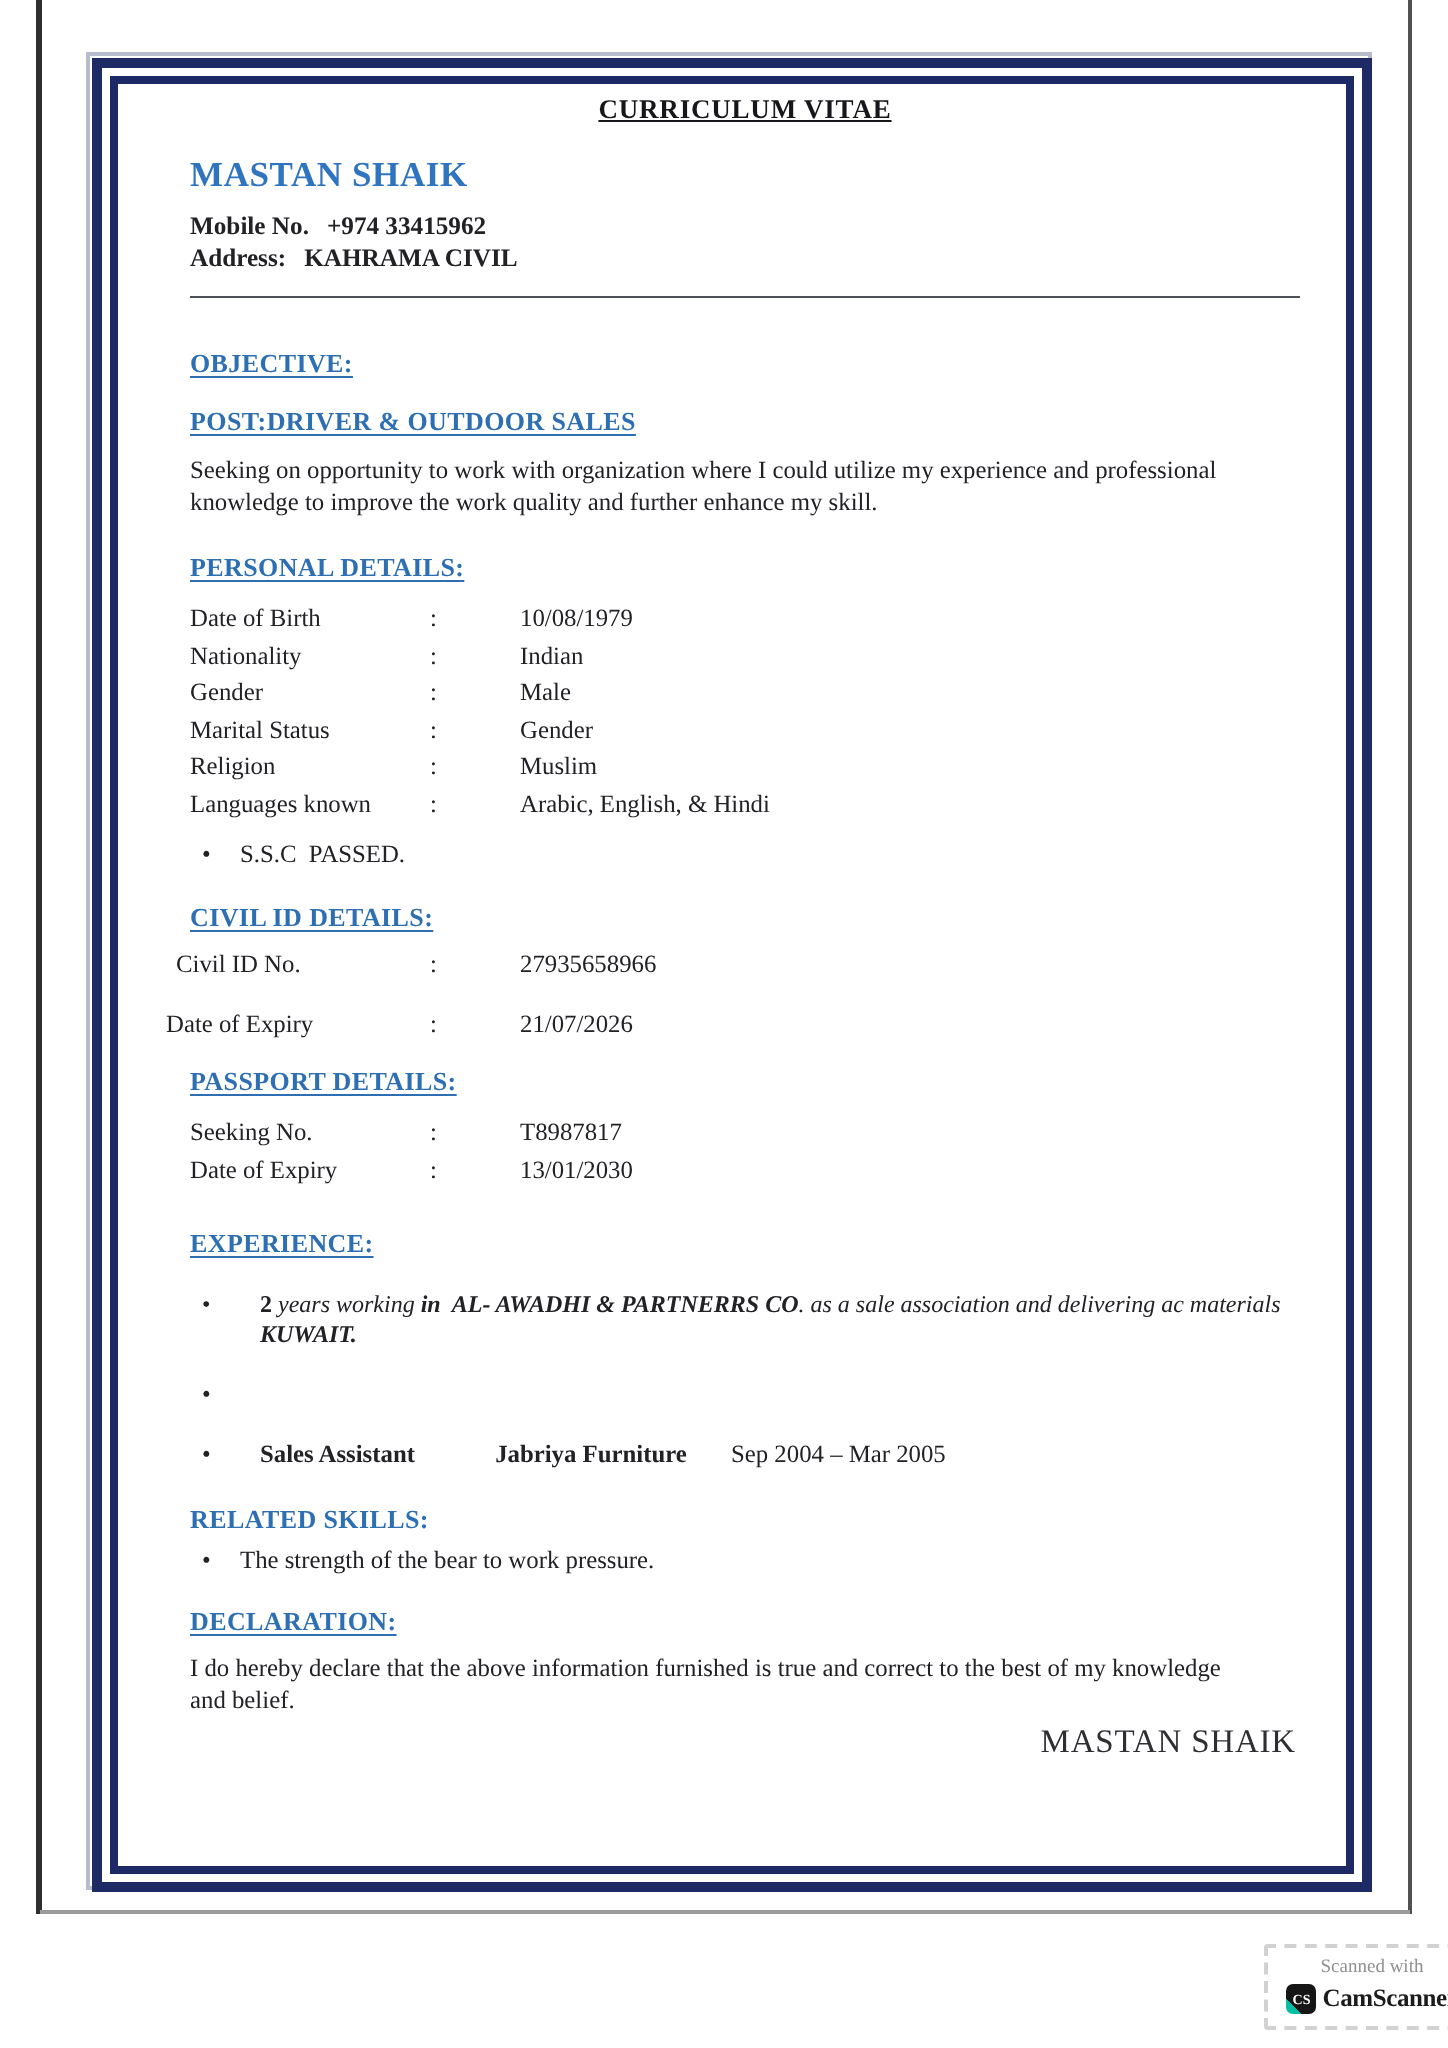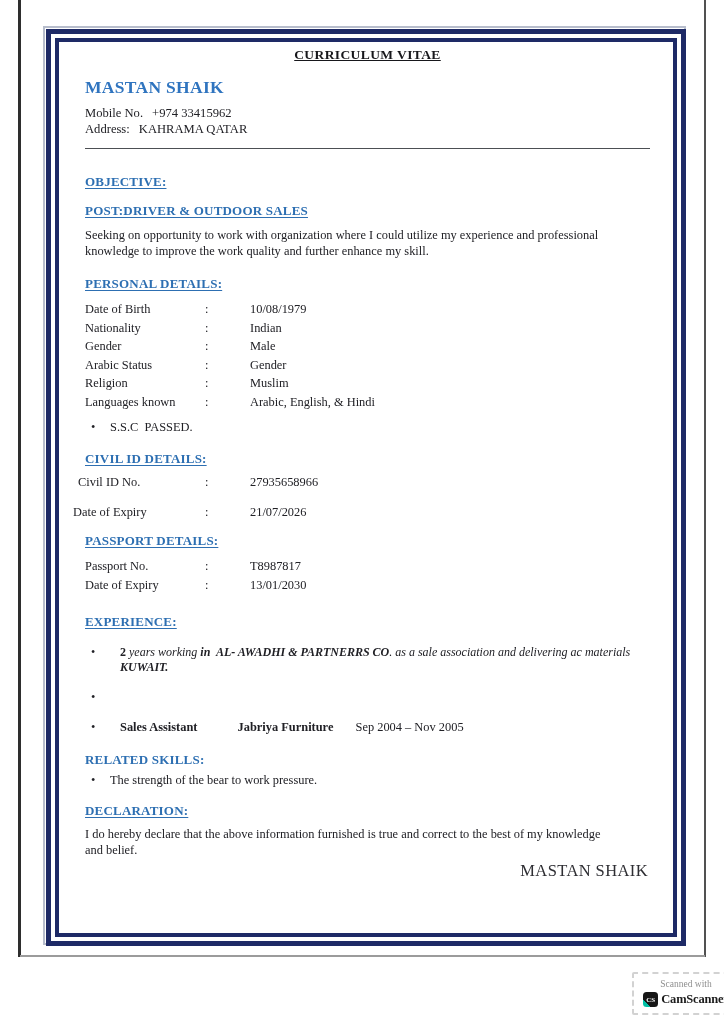--- a/index.html
+++ b/index.html
@@ -11,27 +11,27 @@
   .abs{position:absolute;}
   
   .edge-left{left:18px;top:0;width:3px;height:957px;background:#2e2e2e;}
   .edge-right{left:704px;top:0;width:2px;height:957px;background:#515151;}
   .edge-bottom{left:20px;top:955px;width:685px;height:2px;background:#9b9b9b;}
   
   .frame-gray{left:43px;top:26px;width:643px;height:919px;border:2px solid #b7bdcc;box-sizing:border-box;}
   .frame-outer{left:46px;top:29px;width:640px;height:917px;border:5px solid var(--frame_navy,#1e2a66);box-sizing:border-box;}
   .frame-inner{left:55px;top:38px;width:622px;height:899px;border:4px solid var(--frame_navy,#1e2a66);box-sizing:border-box;}
   
-  .content{left:59px;top:42px;width:615px;padding:3px 24px 0 26px;box-sizing:border-box;}
+  .content{left:59px;top:42px;width:615px;padding:3px 24px 0 36px;box-sizing:border-box;}
   .title{
     text-align:center;font-weight:bold;font-size:13.5px;letter-spacing:.4px;
     text-decoration:underline;margin-top:2px;color:#17171b;
   }
   .name{margin-top:14px;font-weight:bold;font-size:17.5px;letter-spacing:.3px;color:var(--name_blue,#2f74bf);}
-  .contact{margin-top:7px;font-weight:normal;font-size:12.6px;line-height:1.28;}
+  .contact{margin-top:7px;font-weight:bold;font-size:12.6px;line-height:1.28;}
   .contact .val{margin-left:9px;}
   .divider{margin-top:11px;border-top:1.6px solid #4c4f54;height:0;}
   .heading{
     font-weight:bold;font-size:13px;letter-spacing:.2px;color:var(--heading_blue,#2d6fb2);
     text-decoration:underline;text-underline-offset:2px;
   }
   .no-underline{text-decoration:none;}
   .h-post{margin-top:13px;}
   .h-obj{margin-top:25px;}
   .h-personal{margin-top:17px;}
@@ -97,21 +97,21 @@
 <div class="abs frame-inner"></div>
 
 <div class="abs content">
 
   <div class="title">CURRICULUM VITAE</div>
 
   <div class="name">MASTAN SHAIK</div>
 
   <div class="contact">
     <div><span>Mobile No.</span><span class="val">+974 33415962</span></div>
-    <div><span>Address:</span><span class="val">KAHRAMA QATAR</span></div>
+    <div><span>Address:</span><span class="val">KAHRAMA CIVIL</span></div>
   </div>
 
   <div class="divider"></div>
 
   <div class="heading h-obj">OBJECTIVE:</div>
 
   <div class="heading h-post">POST:DRIVER &amp; OUTDOOR SALES</div>
   <div class="body-text obj">Seeking on opportunity to work with organization where I could utilize my experience and professional knowledge to improve the work quality and further enhance my skill.</div>
 
   <div class="heading h-personal">PERSONAL DETAILS:</div>
@@ -125,21 +125,21 @@
         <span>Nationality</span>
         <span>:</span>
         <span>Indian</span>
       </div>
     <div class="kv-row">
         <span>Gender</span>
         <span>:</span>
         <span>Male</span>
       </div>
     <div class="kv-row">
-        <span>Arabic Status</span>
+        <span>Marital Status</span>
         <span>:</span>
         <span>Gender</span>
       </div>
     <div class="kv-row">
         <span>Religion</span>
         <span>:</span>
         <span>Muslim</span>
       </div>
     <div class="kv-row">
         <span>Languages known</span>
@@ -163,21 +163,21 @@
     <div class="kv-row civil2">
         <span>Date of Expiry</span>
         <span>:</span>
         <span>21/07/2026</span>
       </div>
   </div>
 
   <div class="heading h-pass">PASSPORT DETAILS:</div>
   <div class="kv-table">
     <div class="kv-row pass">
-        <span>Passport No.</span>
+        <span>Seeking No.</span>
         <span>:</span>
         <span>T8987817</span>
       </div>
     <div class="kv-row pass">
         <span>Date of Expiry</span>
         <span>:</span>
         <span>13/01/2030</span>
       </div>
   </div>
 
@@ -195,21 +195,21 @@
     <span class="blt blt-wide">•</span>
     <div>
     </div>
   </div>
 
   <div class="blt-row exp3">
     <span class="blt blt-wide">•</span>
     <div class="nowrap">
       <span class="b">Sales Assistant</span>
       <span class="b exp3-company">Jabriya Furniture</span>
-      <span class="exp3-dates">Sep 2004 – Nov 2005</span>
+      <span class="exp3-dates">Sep 2004 – Mar 2005</span>
     </div>
   </div>
 
   <div class="heading no-underline h-skills">RELATED SKILLS:</div>
   <div class="blt-row skill-blt">
     <span class="blt">•</span>
     <span>The strength of the bear to work pressure.</span>
   </div>
 
   <div class="heading h-decl">DECLARATION:</div>

